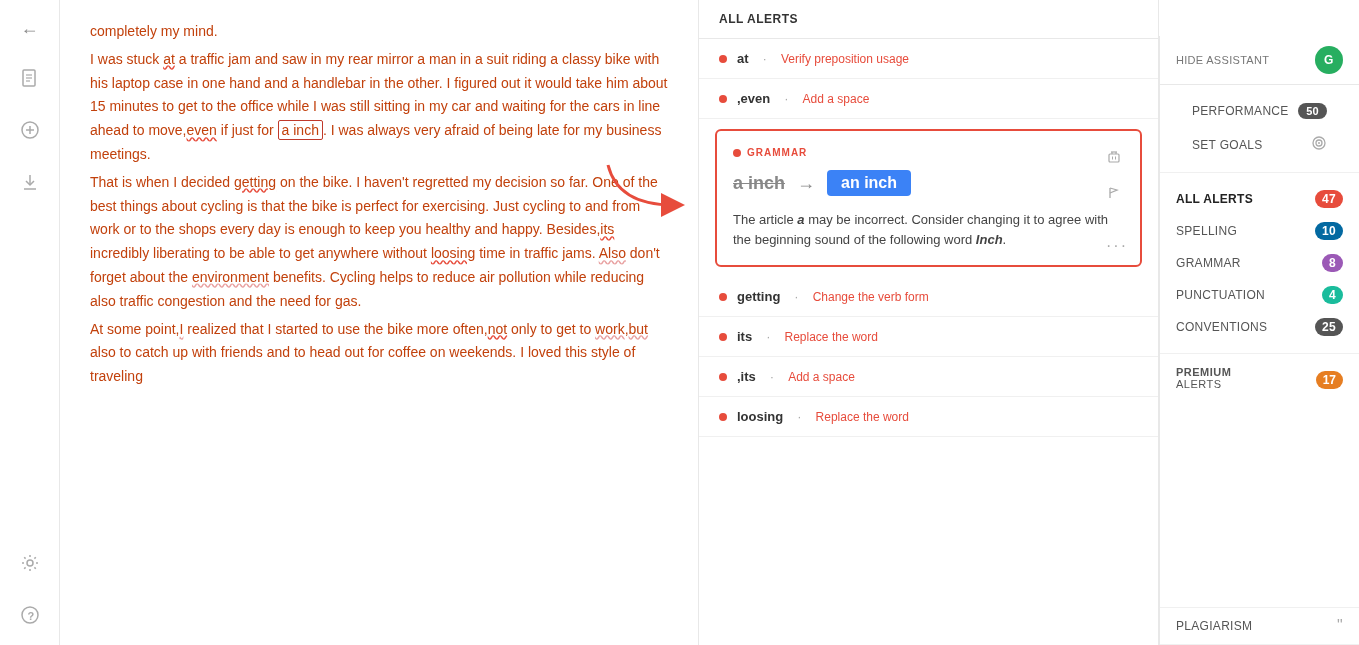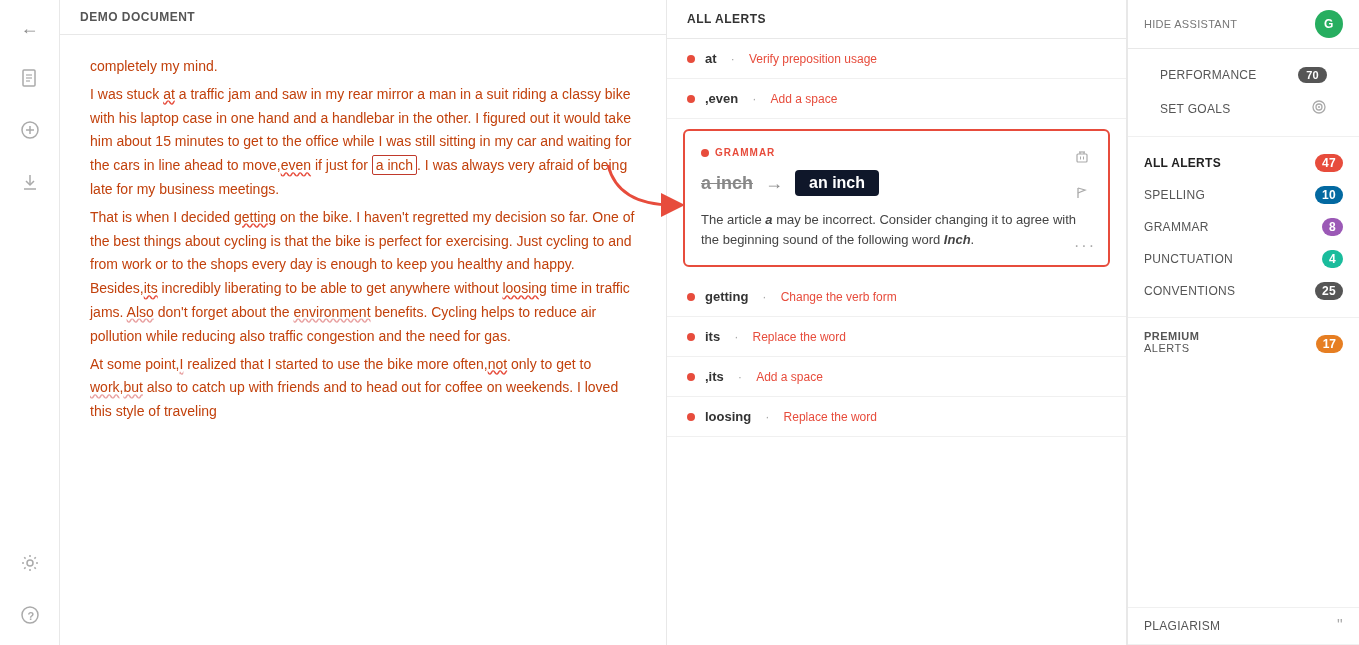--- a/index.html
+++ b/index.html
@@ -163,21 +163,21 @@
       font-size: 18px;
       font-weight: 600;
       color: #888;
       text-decoration: line-through;
     }
     .arrow-right {
       color: #888;
       font-size: 18px;
     }
     .corrected-word {
-      background: #0f172a;
+      background: #3b82f6;
       color: #fff;
       padding: 4px 14px;
       border-radius: 4px;
       font-size: 16px;
       font-weight: 600;
     }
     .grammar-card-actions {
       position: absolute;
       top: 12px;
       right: 12px;
@@ -210,26 +210,27 @@
       bottom: 10px;
       right: 12px;
       color: #aaa;
       font-size: 16px;
       cursor: pointer;
       letter-spacing: 2px;
     }
 
     
     .right-sidebar {
-      width: 232px;
+      width: 200px;
       background: #fff;
       border-left: 1px solid #e8e8e8;
       display: flex;
       flex-direction: column;
       padding: 0;
+      margin-top: 36px;
     }
     .right-header {
       padding: 10px 16px;
       border-bottom: 1px solid #e8e8e8;
       display: flex;
       align-items: center;
       justify-content: space-between;
       font-size: 11px;
       color: #777;
       font-weight: 500;
@@ -384,23 +385,20 @@
     <span>
       <svg width="20" height="20" viewBox="0 0 20 20">
         <circle cx="10" cy="10" r="8" stroke="#aaa" stroke-width="1.5" fill="none"></circle>
         <text x="7.5" y="14.5" font-size="11" fill="#aaa" font-weight="bold">?</text>
       </svg>
     </span>
   </div>
 </div>
 
 <div class="document-area">
-  <div class="doc-header">
-    <span>DEMO DOCUMENT</span>
-  </div>
   <div class="doc-content">
     <p>completely my mind.</p>
     <p>
       I was stuck <span class="underline-red">at</span> a traffic jam and saw in my rear mirror a man in a suit riding a classy bike with his laptop case in one hand and a handlebar in the other. I figured out it would take him about 15 minutes to get to the office while I was still sitting in my car and waiting for the cars in line ahead to move,<span class="underline-red">even</span> if just for <span class="highlight-box">a inch</span>. I was always very afraid of being late for my business meetings.
     </p>
     <p>
       That is when I decided <span class="underline-red">getting</span> on the bike. I haven't regretted my decision so far. One of the best things about cycling is that the bike is perfect for exercising. Just cycling to and from work or to the shops every day is enough to keep you healthy and happy. Besides,<span class="underline-red">its</span> incredibly liberating to be able to get anywhere without <span class="underline-red">loosing</span> time in traffic jams. <span class="underline-pink">Also</span> don't forget about the <span class="underline-pink">environment</span> benefits. Cycling helps to reduce air pollution while reducing also traffic congestion and the need for gas.
     </p>
     <p>
       At some point,<span class="underline-pink">I</span> realized that I started to use the bike more often,<span class="underline-red">not</span> only to get to <span class="underline-pink">work</span>,<span class="underline-pink">but</span> also to catch up with friends and to head out for coffee on weekends. I loved this style of traveling
@@ -495,21 +493,21 @@
   <div class="right-header">
     <span style="font-size:11px;color:#777;font-weight:500;letter-spacing:0.3px;">HIDE ASSISTANT</span>
     <div class="user-avatar">
       <span>G</span>
     </div>
   </div>
 
   <div class="right-metrics">
     <div class="metric-row">
       <span>PERFORMANCE</span>
-      <span class="metric-badge">70</span>
+      <span class="metric-badge">50</span>
     </div>
     <div class="metric-row">
       <span>SET GOALS</span>
       <span class="metric-icon">
         <svg width="16" height="16" viewBox="0 0 16 16" fill="none">
           <circle cx="8" cy="8" r="6" stroke="#aaa" stroke-width="1.3" fill="none"></circle>
           <circle cx="8" cy="8" r="3" stroke="#aaa" stroke-width="1.3" fill="none"></circle>
           <circle cx="8" cy="8" r="1" fill="#aaa"></circle>
         </svg>
       </span>

